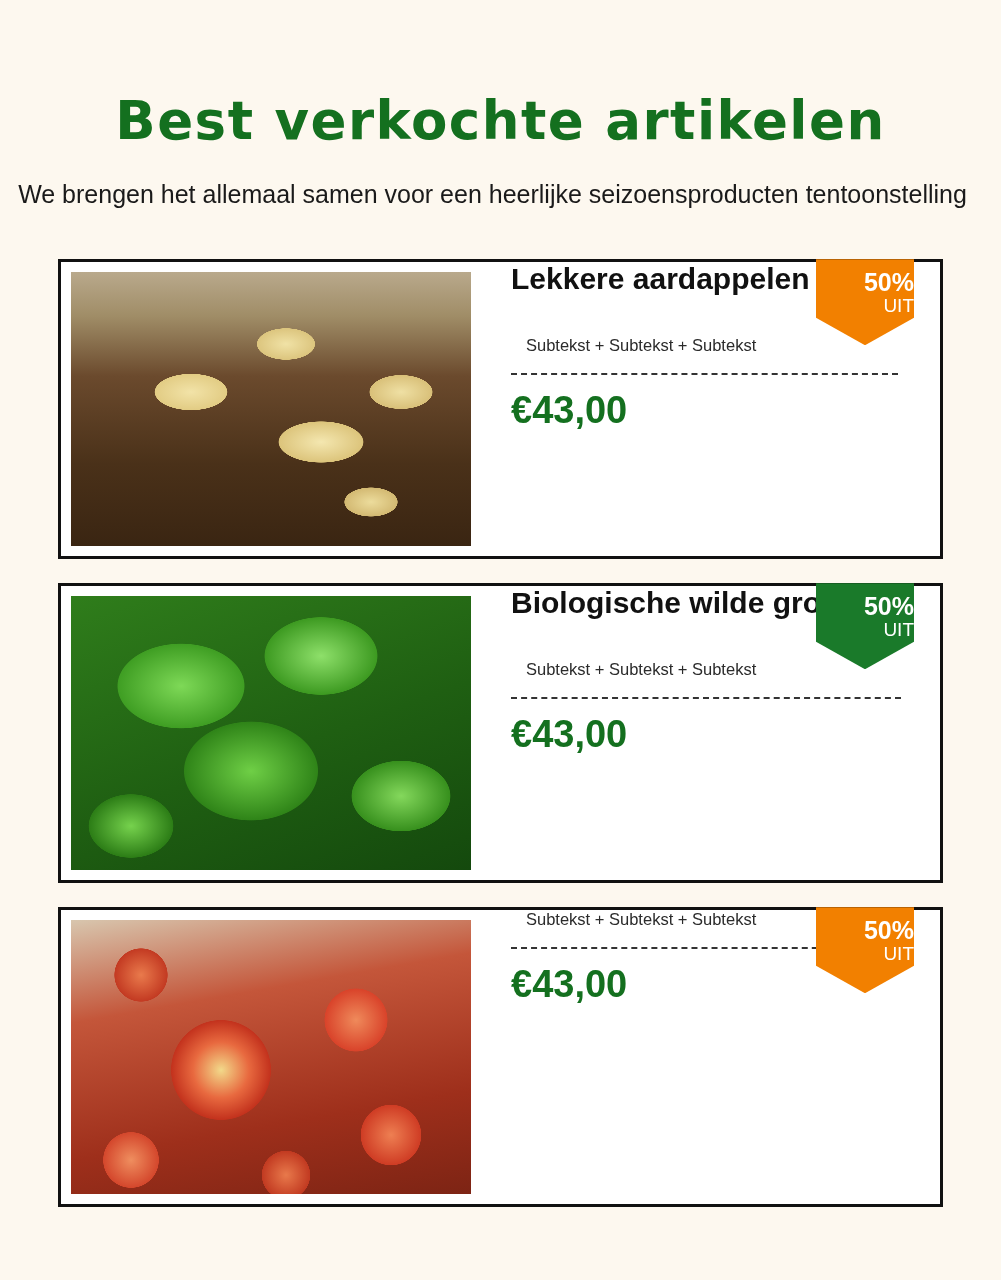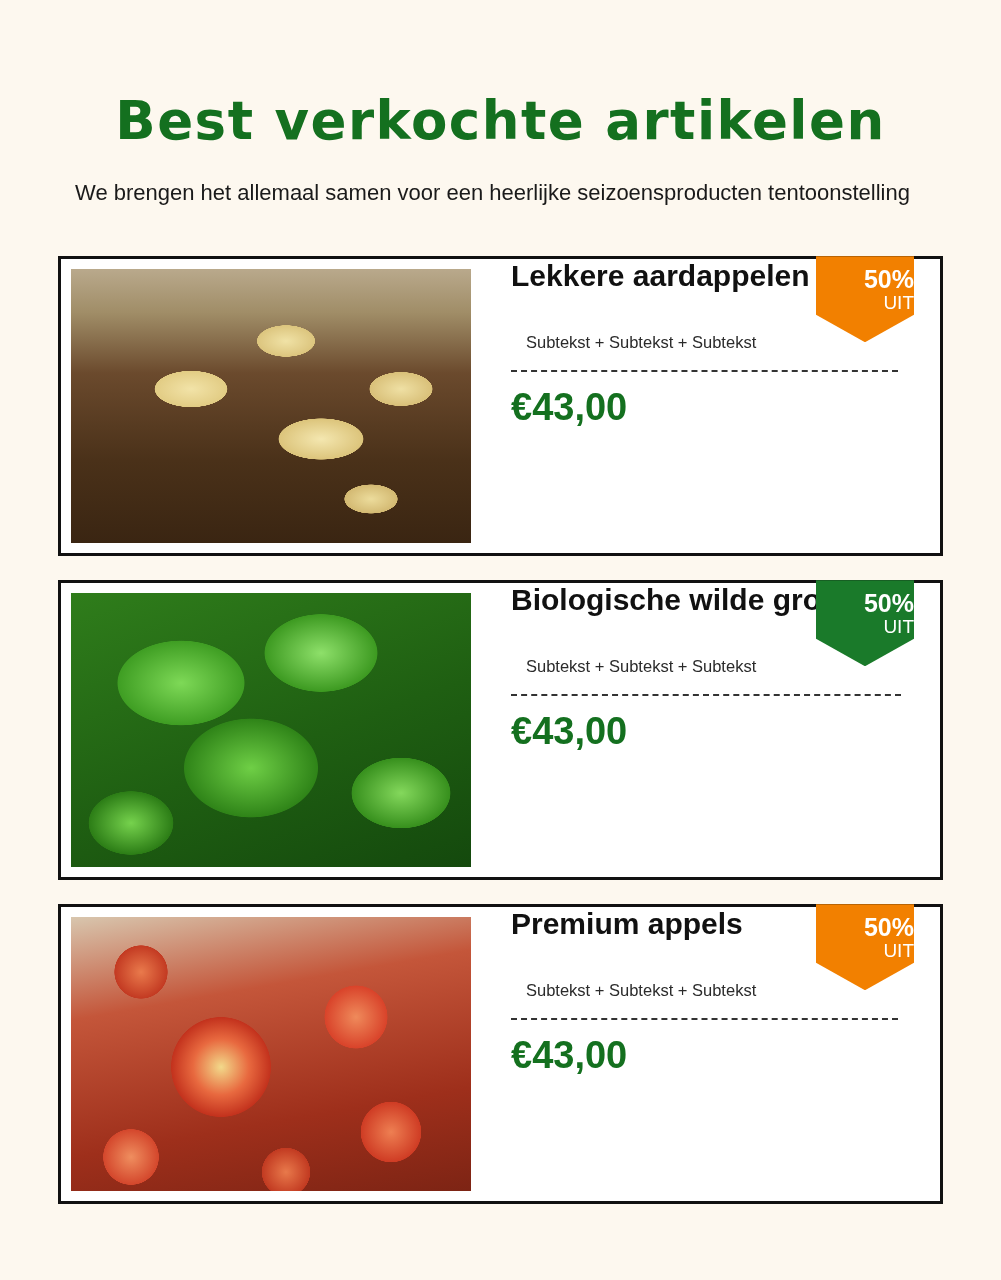--- a/index.html
+++ b/index.html
@@ -29,21 +29,21 @@
     font-family: "DejaVu Sans", sans-serif;
     font-size: 53px;
     font-weight: bold;
     color: #14701f;
     letter-spacing: 1.5px;
     margin: 0;
     line-height: 1.1;
   }
   .page-subtitle {
     font-family: "Liberation Sans", sans-serif;
-    font-size: 22px;
+    font-size: 25px;
     color: #1a1a1a;
     margin: 30px 16px 0 0;
     font-weight: 400;
   }
 
   
   .cards {
     margin-top: 50px;
     padding: 0 58px;
     display: flex;
@@ -210,21 +210,20 @@
         <span class="pct">50%</span>
         <span class="word">UIT</span>
       </div>
     </div>
 
     <div class="card">
       <div class="card-photo">
         <div class="photo-apples"></div>
       </div>
       <div class="card-body">
-        <div class="card-title">Premium appels</div>
         <div class="card-sub">Subtekst + Subtekst + Subtekst</div>
         <hr class="divider">
         <div class="card-price">€43,00</div>
       </div>
       <div class="ribbon" style="background:#f28000;">
         <span class="pct">50%</span>
         <span class="word">UIT</span>
       </div>
     </div>
 

